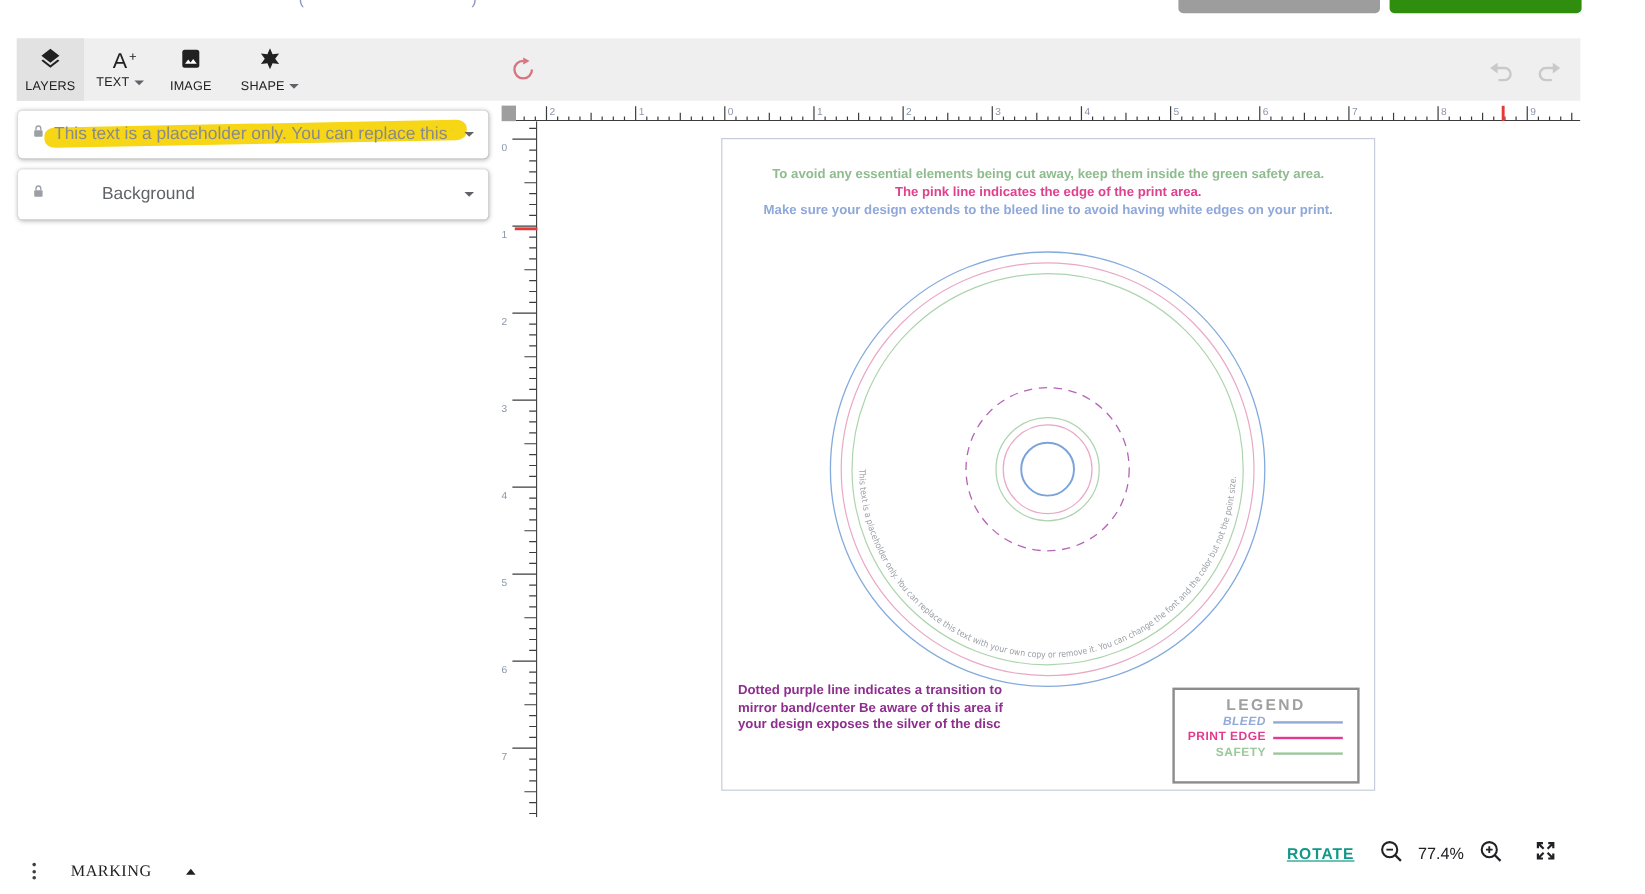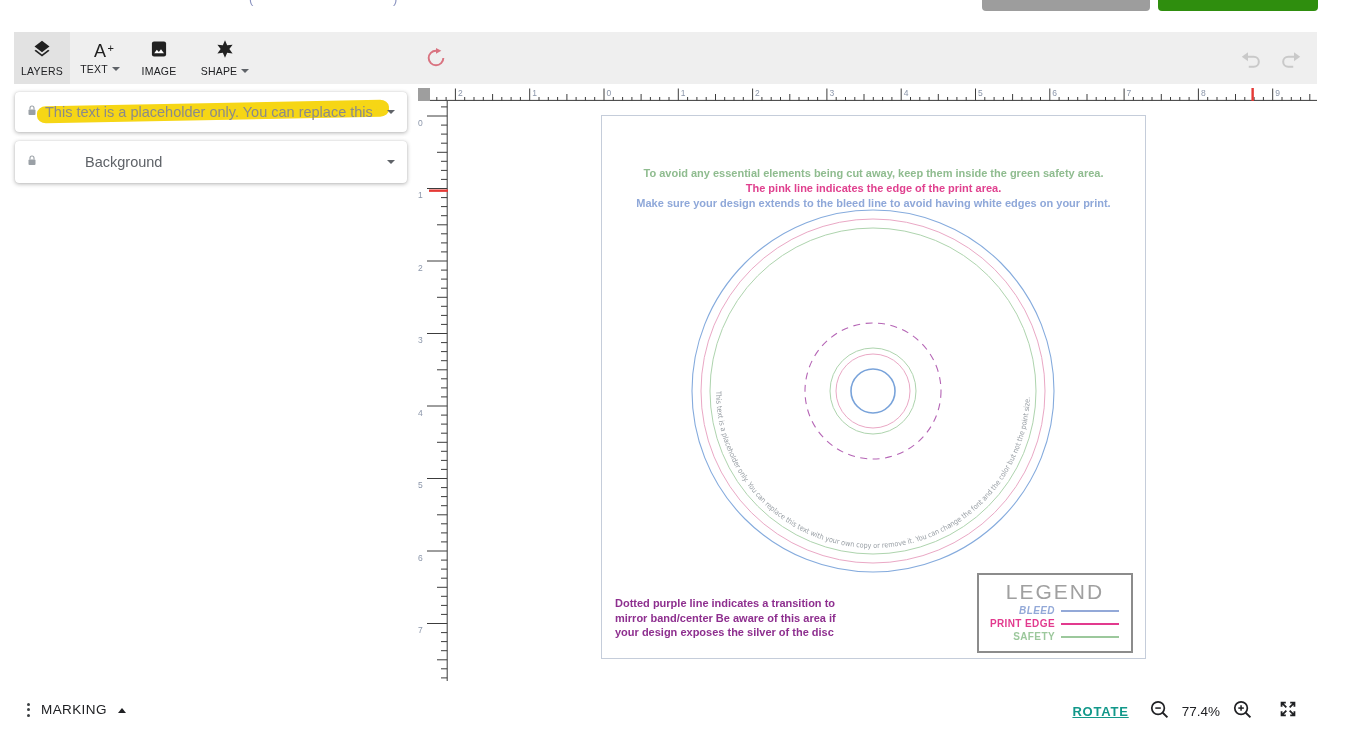--- a/index.html
+++ b/index.html
@@ -43,32 +43,32 @@
   .c2 .layer-name{left:70px;right:30px;font-size:14.5px;color:#5f6368;}
   .hl{position:absolute;left:22px;right:18px;top:11px;height:17px;border-radius:9px/7px;transform:rotate(-1.1deg);}
 
   
   .corner{position:absolute;left:418px;top:88px;width:12px;height:13px;background:#9e9e9e;}
   #hruler{position:absolute;left:430px;top:88px;}
   #vruler{position:absolute;left:415px;top:101px;}
 
   
   .page{position:absolute;left:601px;top:115px;width:543px;height:542px;background:#fff;border:1px solid #c5cdda;}
-  .tpl{font-weight:bold;font-family:"Liberation Sans",sans-serif;margin-top:28px;}
+  .tpl{font-weight:bold;font-family:"Liberation Sans",sans-serif;}
   .instr{position:absolute;left:0;top:22px;width:100%;text-align:center;font-size:11px;line-height:15px;}
   #disc-svg{position:absolute;left:0;top:0;}
   .note{position:absolute;left:13px;top:452px;font-size:11px;line-height:14.5px;text-align:left;}
   .legend{position:absolute;left:375px;top:457px;width:152px;height:76px;border:2px solid #8c8c8c;background:#fff;}
-  .legend-title{margin-top:5px;text-align:center;font-size:21px;letter-spacing:2px;color:#a0a0a0;font-weight:normal;}
+  .legend-title{margin-top:5px;text-align:center;font-size:13px;letter-spacing:2px;color:#a0a0a0;font-weight:bold;}
   .legend-row{display:flex;justify-content:flex-end;align-items:center;height:13px;padding-right:12px;}
   .legend-row .llbl{font-size:10px;font-weight:bold;letter-spacing:.4px;}
   .legend-row .lline{width:58px;height:2px;margin-left:6px;}
 
   
-  .footer-left{position:absolute;left:27px;top:702px;display:flex;align-items:center;gap:11px;cursor:pointer;}
+  .footer-left{position:absolute;left:27px;top:718px;display:flex;align-items:center;gap:29px;cursor:pointer;font-family:Liberation Serif, serif;}
   .kebab{display:flex;flex-direction:column;gap:2.5px;}
   .kebab i{width:3px;height:3px;border-radius:50%;background:#3c4043;}
   .marking-lbl{font-size:13.5px;color:#202124;letter-spacing:.4px;}
   .tri-up{width:0;height:0;border-left:4.5px solid transparent;border-right:4.5px solid transparent;border-bottom:5px solid #202124;margin-top:1px;}
   .footer-right{position:absolute;right:72px;top:698px;display:flex;align-items:center;}
   .rotate-lbl{font-size:13px;font-weight:bold;letter-spacing:.8px;cursor:pointer;text-decoration:underline;}
   .zoom-pct{font-size:13.5px;color:#202124;margin:0 12px;}
   .mag{cursor:pointer;margin-left:20px;}
   .mag.in{margin-left:0;}
   .fs{cursor:pointer;margin-left:24px;}

